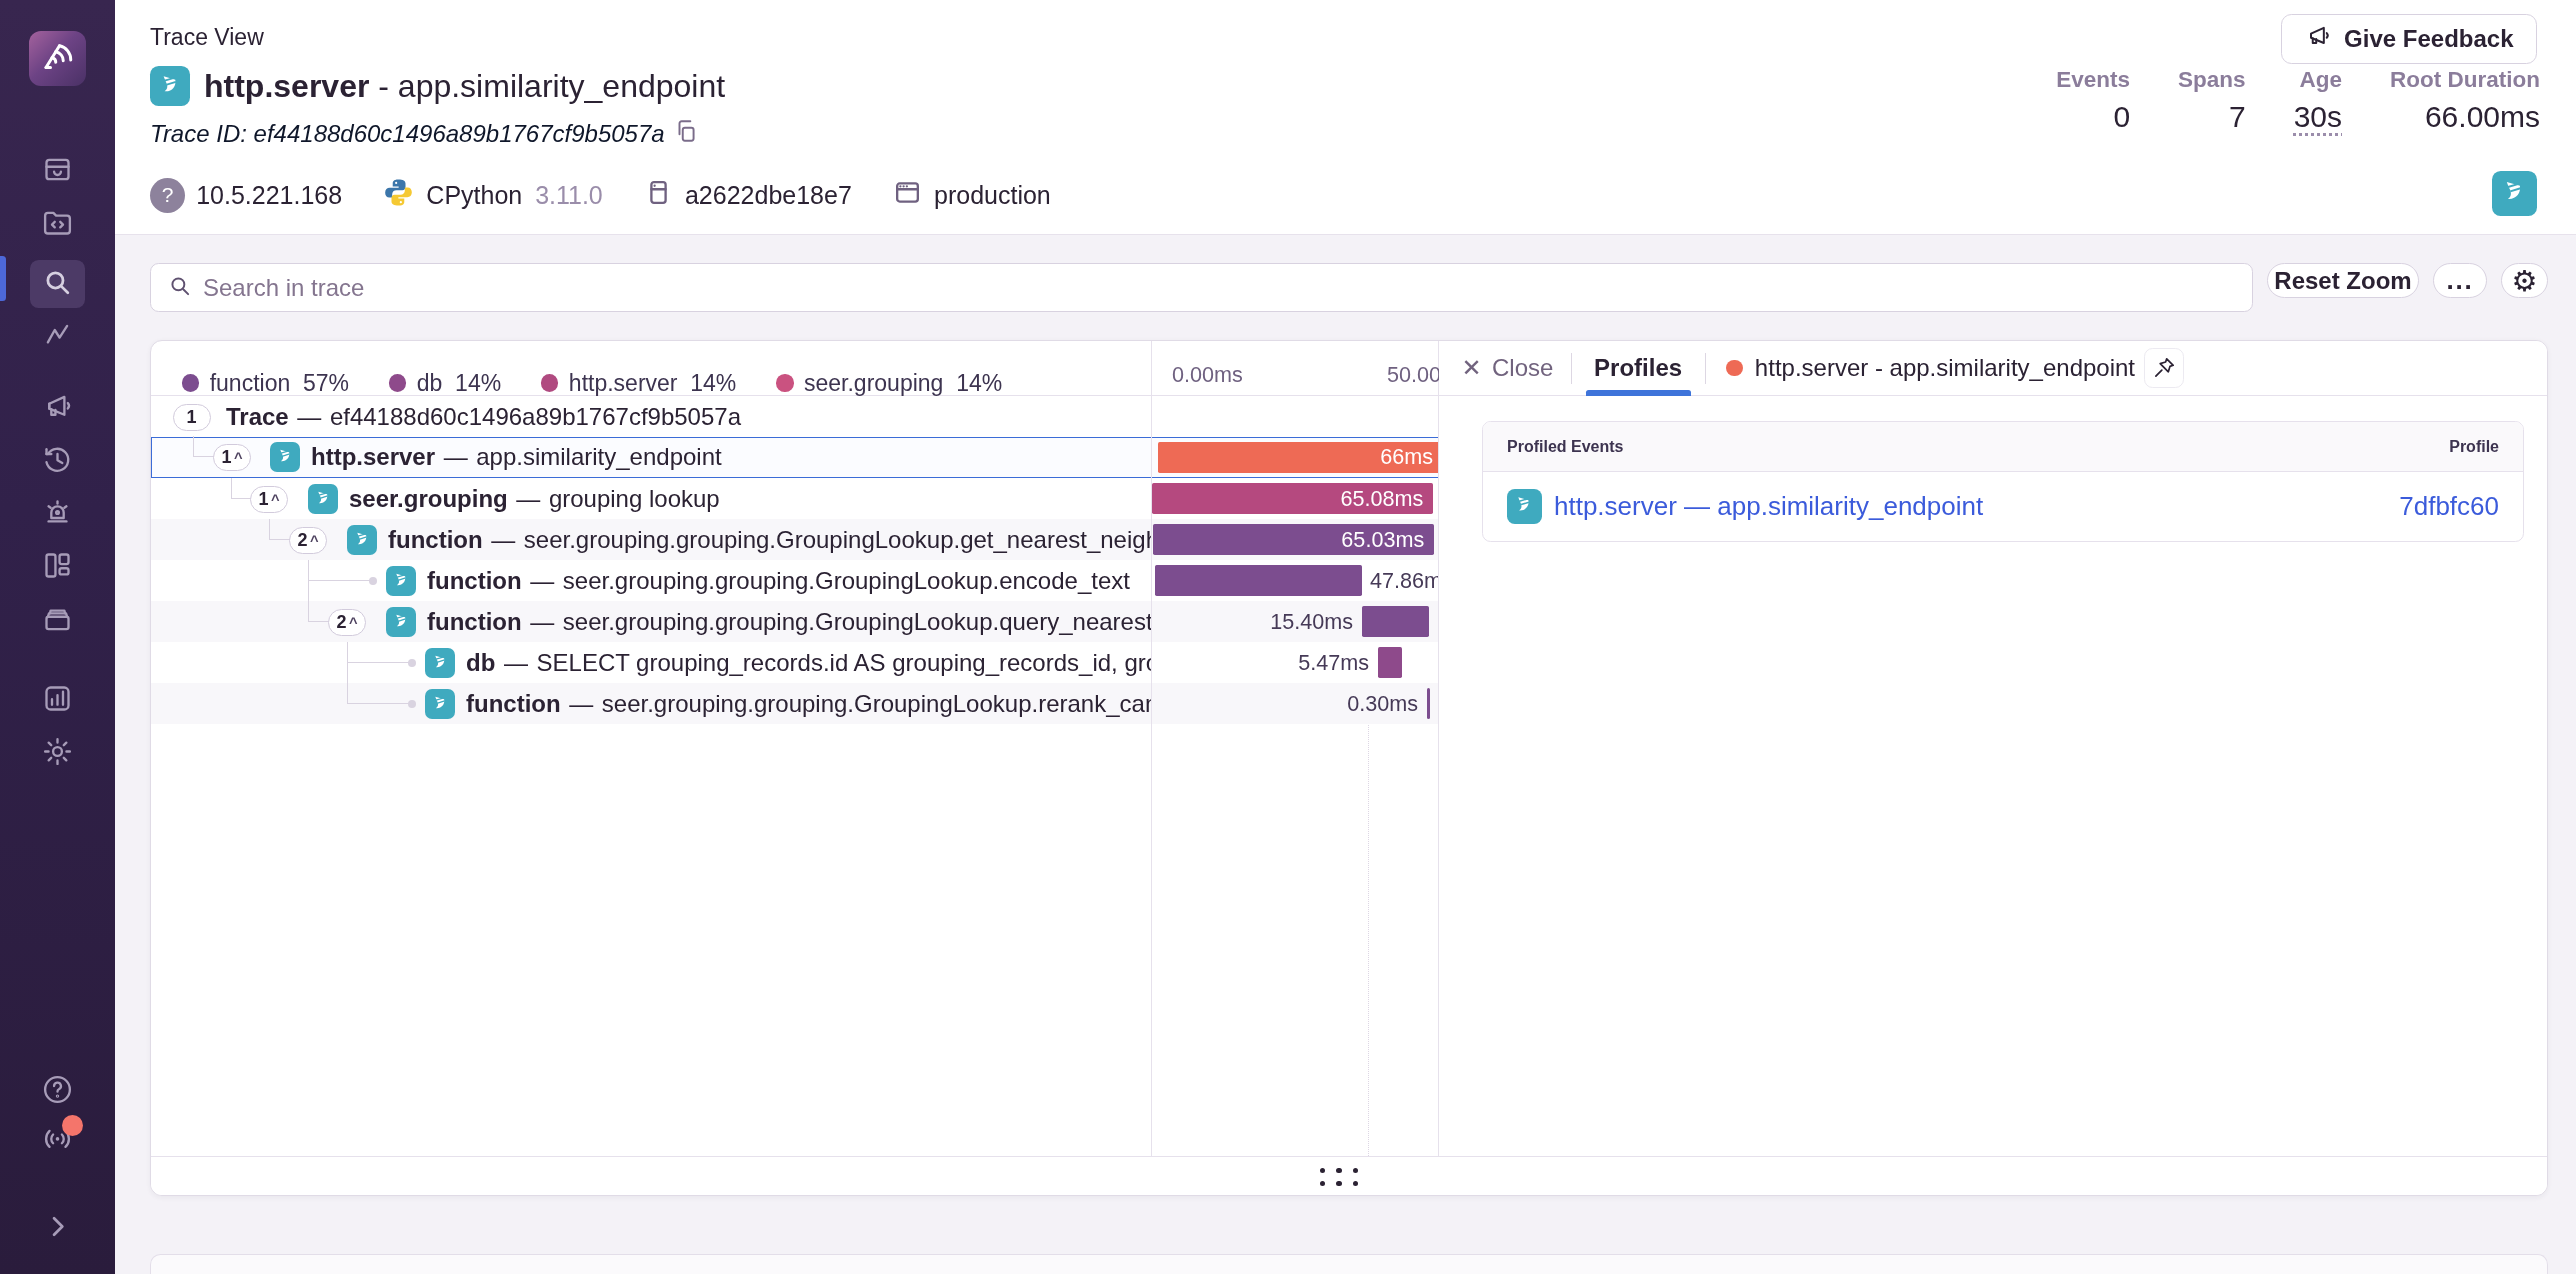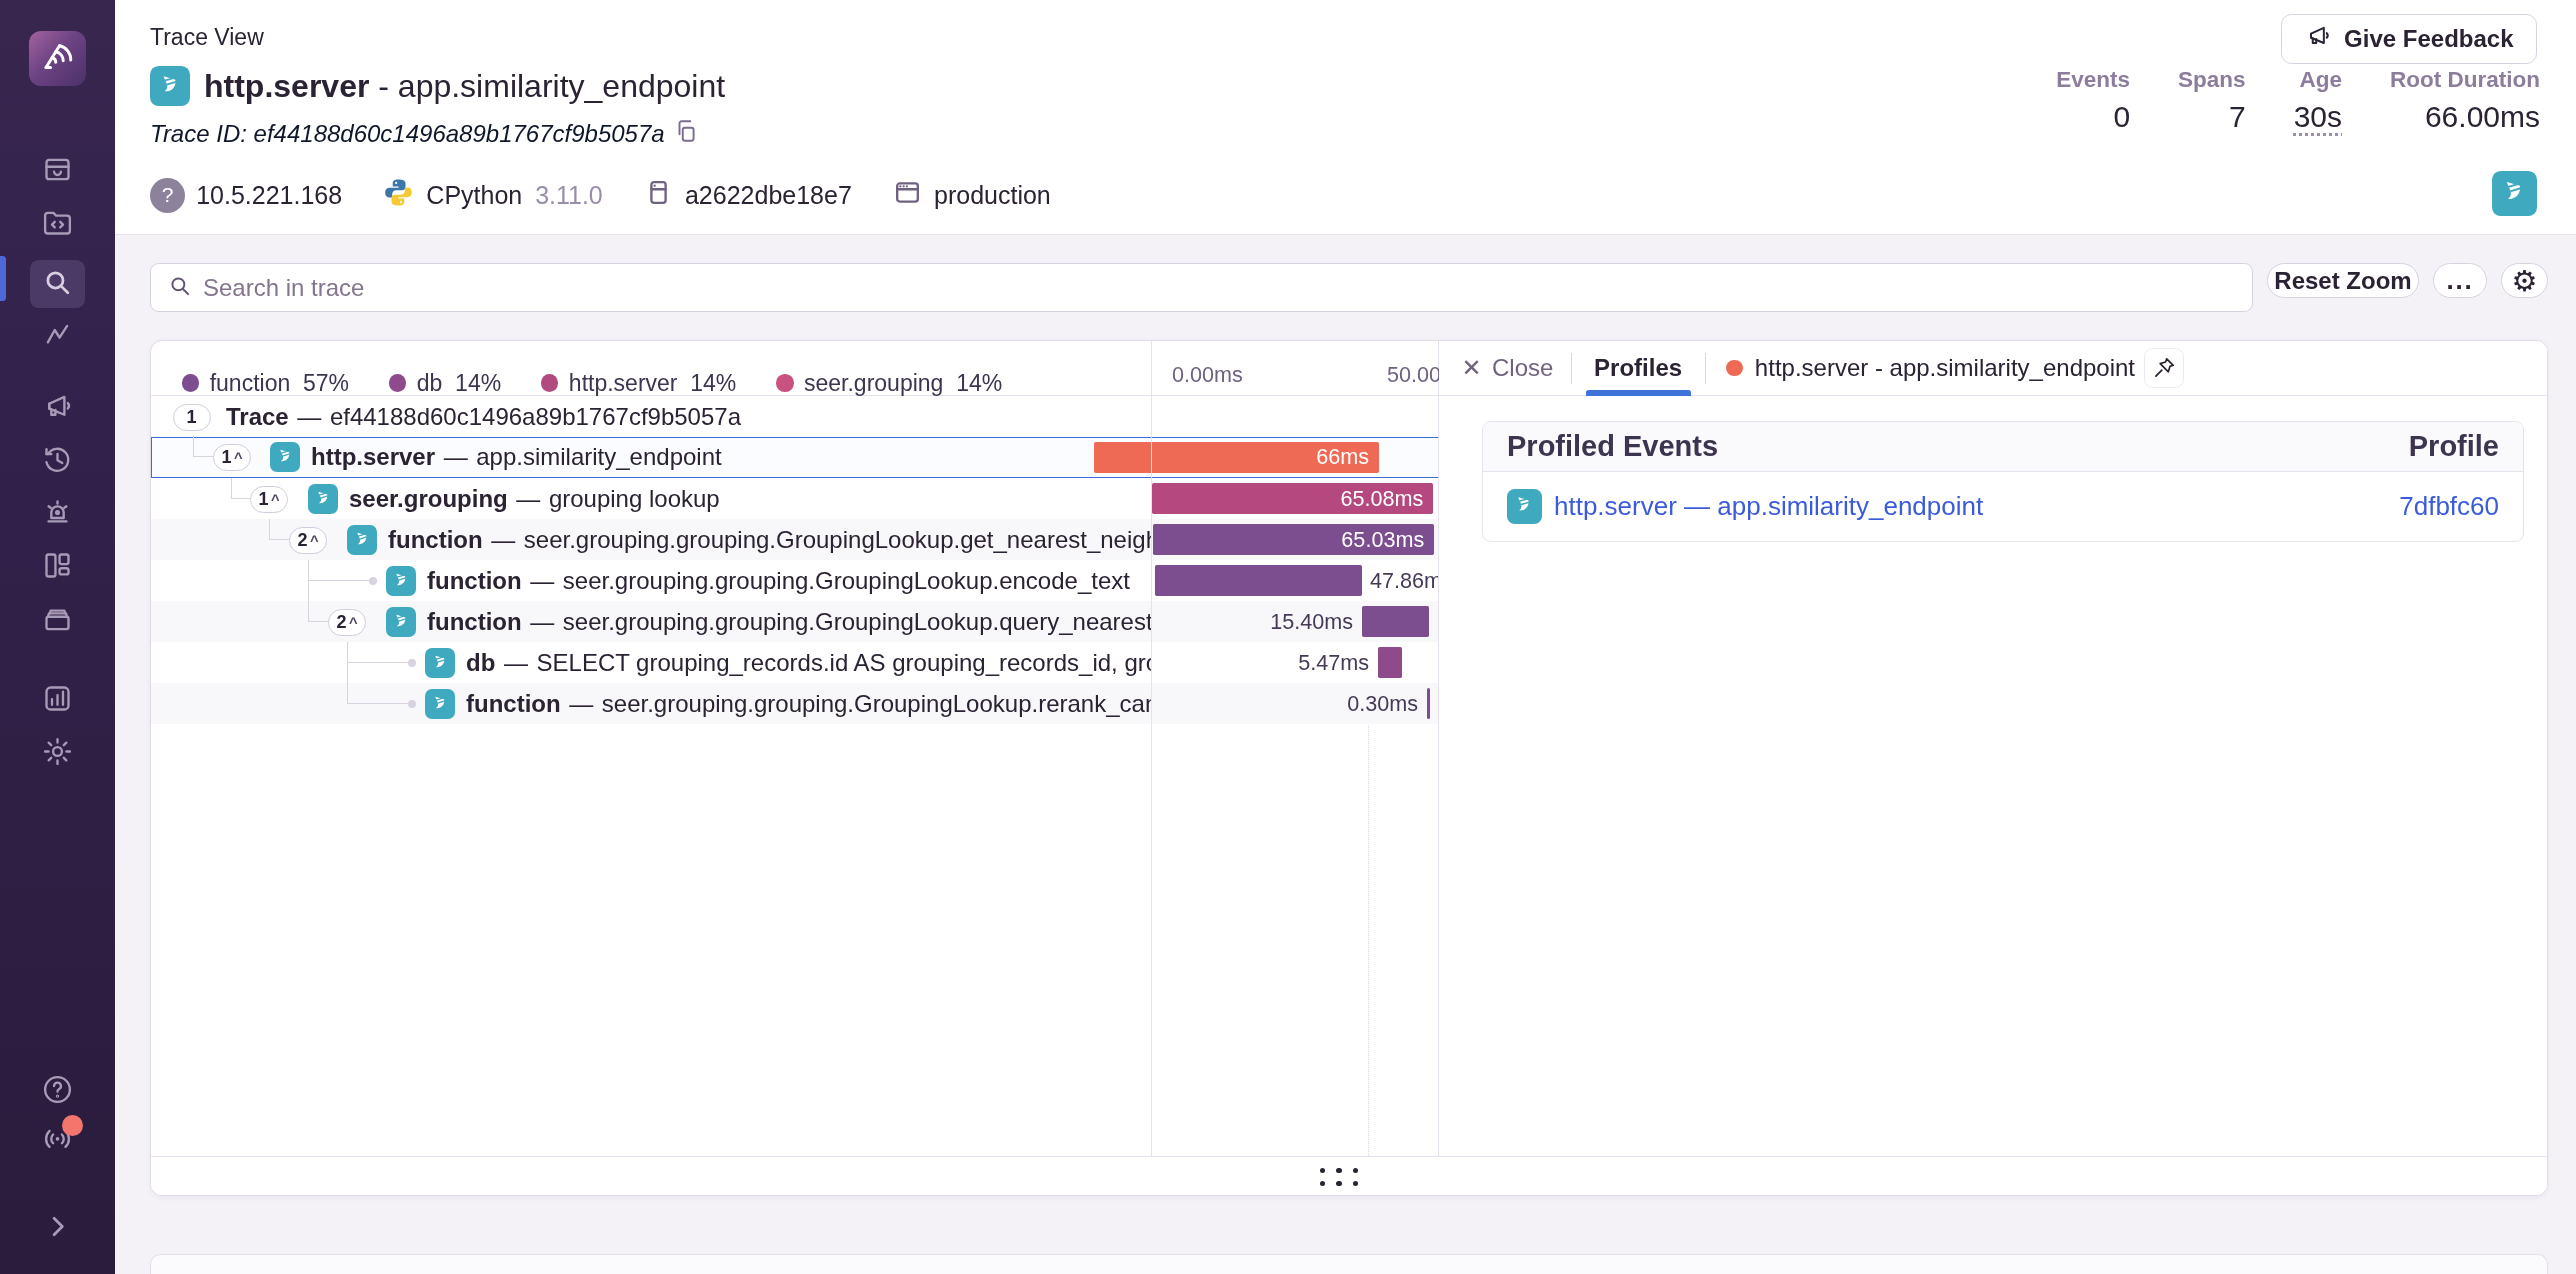--- a/index.html
+++ b/index.html
@@ -75,21 +75,21 @@
     border-radius:14px; display:flex; align-items:center; justify-content:center; gap:2.6px; font-size:18px; font-weight:600; color:#2b2233; z-index:4; cursor:pointer; }
   .pill .chev { font-size:14.7px; font-weight:700; margin-top:1.7px; color:#4f4360; }
   .span-icon { position:absolute; top:6px; z-index:3; }
   .tree-text { position:absolute; top:0; height:41px; display:flex; align-items:center; font-size:24px; color:#2b2233; }
   .tree-text b { font-weight:700; margin-right:8.6px; }
   .tree-text .dash { margin-right:8.6px; color:#2b2233; }
   .vline { position:absolute; width:0; border-left:1.7px solid #d9d3e0; z-index:0; }
   .hline { position:absolute; height:0; border-top:1.7px solid #d9d3e0; z-index:0; }
   .cdot { position:absolute; width:7.8px; height:7.8px; border-radius:50%; background:#d9d3e0; z-index:0; }
   .bars-cell { position:absolute; left:1000px; top:0; width:287px; height:41px; overflow:hidden; }
-  .trow.selected .bars-cell { top:-1.7px; left:942px;text-decoration:underline; }
+  .trow.selected .bars-cell { top:-1.7px; left:1006px;text-decoration:underline; }
   .bar { position:absolute; top:5.2px; height:31px; border-radius:1.7px; }
   .bar-label { position:absolute; top:0; height:41px; display:flex; align-items:center; font-size:21.6px; }
   .bar-label.inside { color:#fff; justify-content:flex-end; }
   .bar-label.out { color:#463a57; }
 
   .footer { position:absolute; left:0; top:815px; width:2398px; height:40px; border-top:0.9px solid #e6e1ec; background:#fff; z-index:7; }
   .grip { position:absolute; left:1169px; top:11.2px; display:grid; grid-template-columns:repeat(3,5.2px); grid-template-rows:repeat(2,5.2px); gap:7.8px 11.2px; cursor:row-resize; }
   .grip i { width:5.2px; height:5.2px; border-radius:50%; background:#2b2233; display:block; }
 
   
@@ -97,21 +97,21 @@
   .rp-header { position:absolute; left:0; top:0; width:1110px; height:55px; border-bottom:0.9px solid #e6e1ec; display:flex; align-items:center; padding-left:22.5px; }
   .rp-close { display:flex; align-items:center; gap:10.4px; font-size:24px; color:#71637e; cursor:pointer; padding:0 17.3px 0 0; }
   .rp-sep { width:0.9px; height:31px; background:#ddd7e3; }
   .rp-tab { position:relative; height:55px; display:flex; align-items:center; padding:0 22.5px; font-size:24px; font-weight:600; color:#2b2233; cursor:pointer; }
   .rp-tab .underline { position:absolute; left:14px; right:14px; bottom:0; height:5.2px; background:#3e74da; border-radius:2.6px 2.6px 0 0; }
   .rp-crumb { display:flex; align-items:center; gap:12px; padding:0 8.6px 0 21px; font-size:24px; color:#2b2233; }
   .rp-crumb .dot { width:16.4px; height:16.4px; border-radius:50%; background:#ee6a55; }
   .pin-btn { width:40px; height:40px; border:0.9px solid #eceaf1; border-radius:8.6px; background:#fff; display:flex; align-items:center; justify-content:center; cursor:pointer; }
 
   .ptable { position:absolute; left:43px; top:80px; width:1042px; border:0.9px solid #e6e1ec; border-radius:8.6px; overflow:hidden; background:#fff; }
-  .ptable-head { height:50px; background:#faf9fb; border-bottom:0.9px solid #e6e1ec; display:flex; align-items:center; justify-content:space-between; padding:0 24px; font-size:29px; font-weight:700; color:#3d3450; }
+  .ptable-head { height:50px; background:#faf9fb; border-bottom:0.9px solid #e6e1ec; display:flex; align-items:center; justify-content:space-between; padding:0 24px; font-size:16px; font-weight:700; color:#3d3450; }
   .ptable-row { height:69px; display:flex; align-items:center; justify-content:space-between; padding:0 24px; }
   .plink { color:#3b5bdb; font-size:26px; cursor:pointer; display:flex; align-items:center; gap:12px; }
 
   .bottom-strip { position:absolute; left:150px; top:1254px; width:2398px; height:20px; background:#fbfafc;
     border:0.9px solid #e3dee9; border-bottom:none; border-radius:10.4px 10.4px 0 0; }
 </style>
 </head>
 <body>
 
 <nav class="sidebar">

